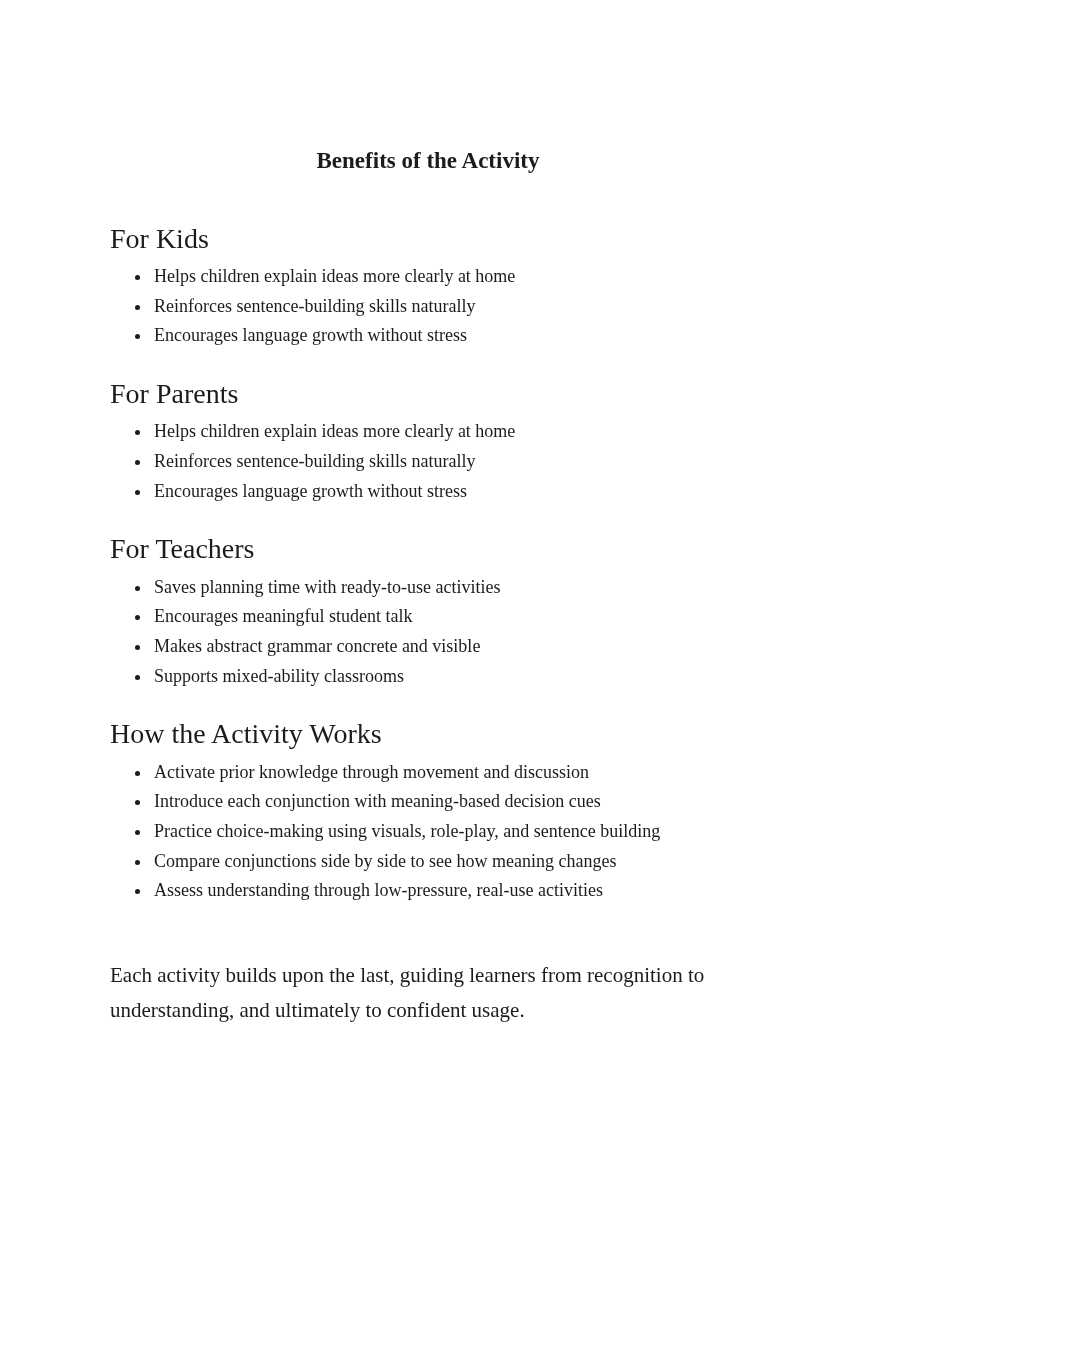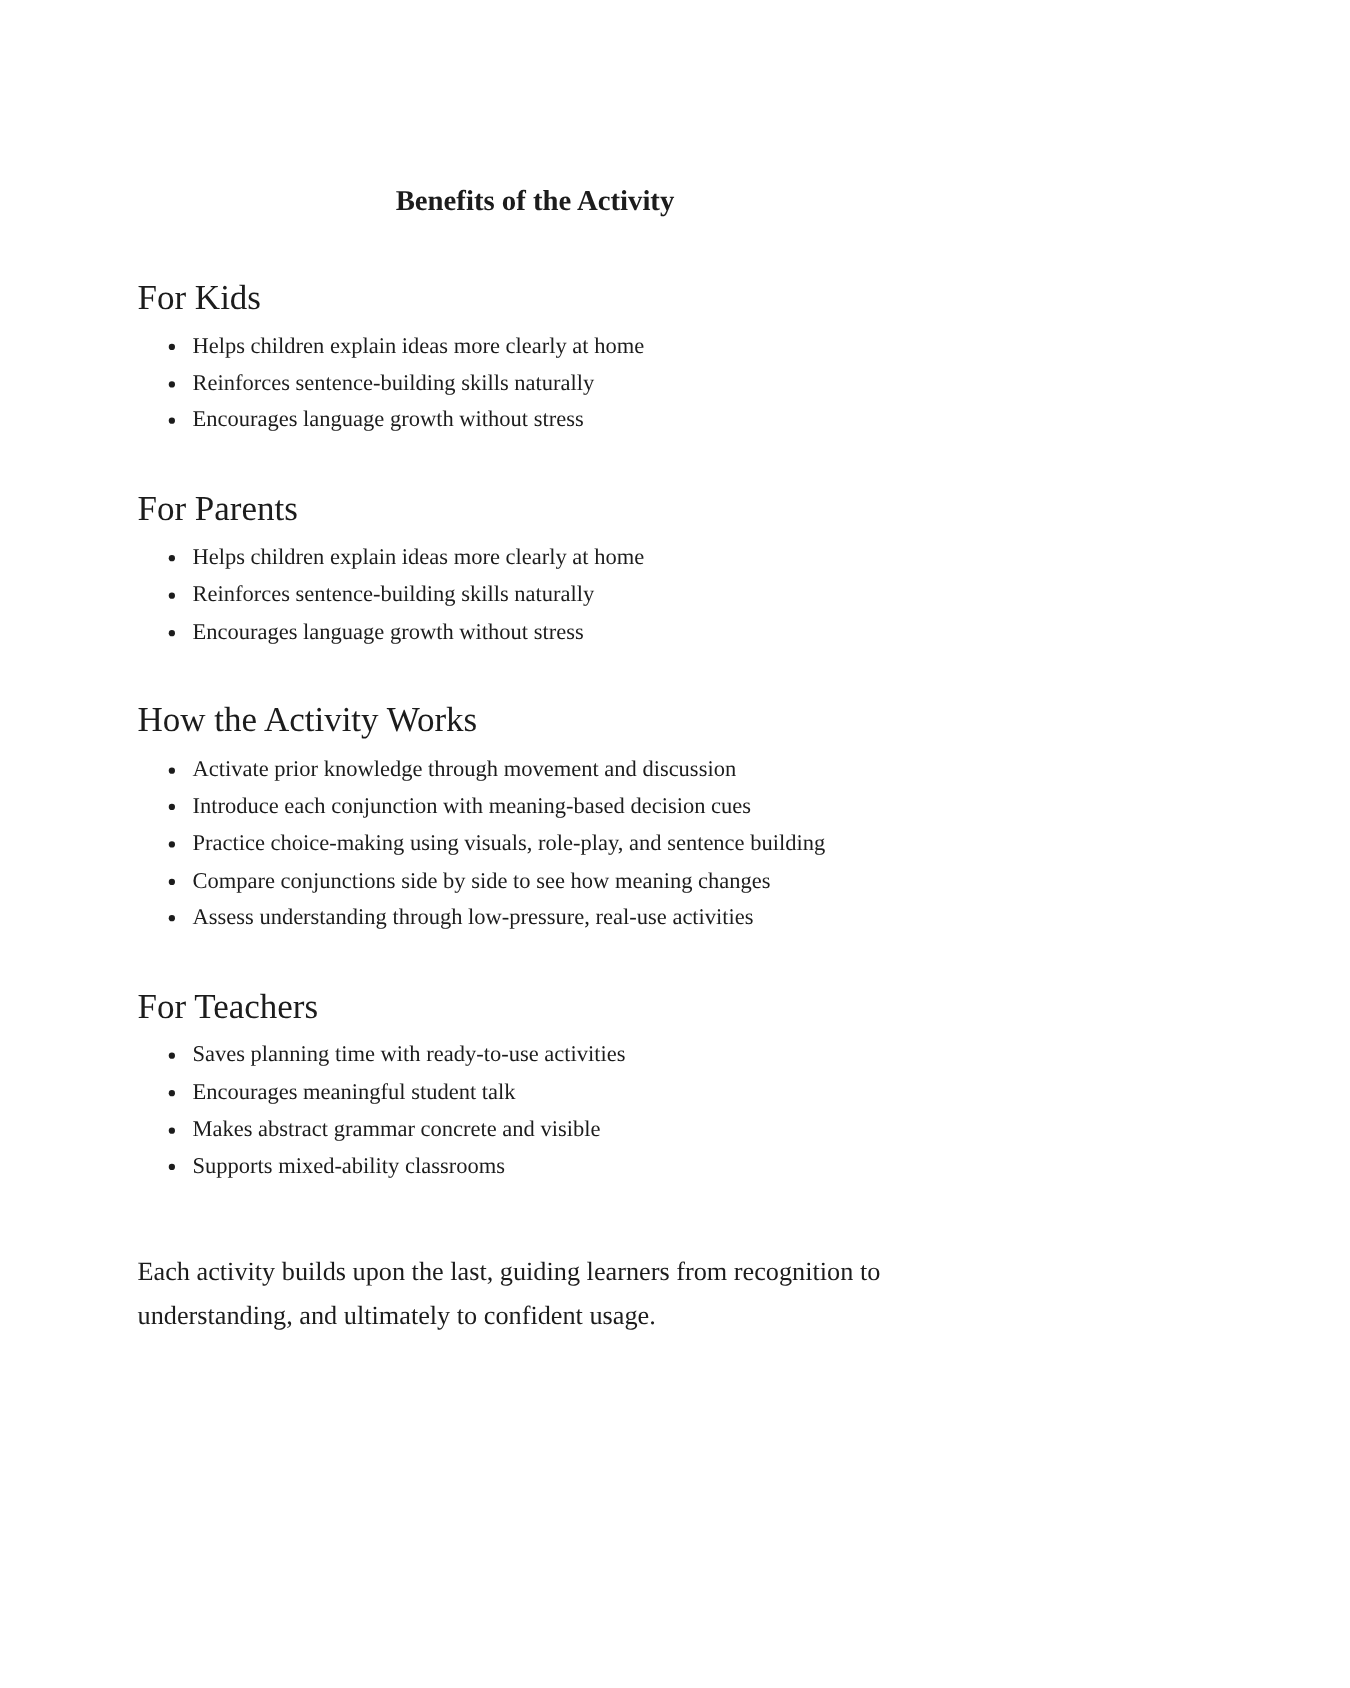--- a/index.html
+++ b/index.html
@@ -21,21 +21,21 @@
     padding: 146px 118px 0 110px;
   }
   .doc-title {
     text-align: center;
     font-size: 23px;
     font-weight: bold;
     line-height: 1.3;
     margin: 0 0 40px 0;
   }
   .section {
-    margin-top: 34px;
+    margin-top: 20px;
   }
   .section:first-of-type {
     margin-top: 0;
   }
   .section-heading {
     font-size: 28px;
     font-weight: normal;
     line-height: 1.65;
     margin: 0;
   }
@@ -75,35 +75,35 @@
   <div class="section">
     <p class="section-heading">For Parents</p>
     <ul class="bullet-list">
       <li>Helps children explain ideas more clearly at home</li>
       <li>Reinforces sentence-building skills naturally</li>
       <li>Encourages language growth without stress</li>
     </ul>
   </div>
 
   <div class="section">
+    <p class="section-heading">For Teachers</p>
+    <ul class="bullet-list">
+      <li>Saves planning time with ready-to-use activities</li>
+      <li>Encourages meaningful student talk</li>
+      <li>Makes abstract grammar concrete and visible</li>
+      <li>Supports mixed-ability classrooms</li>
+    </ul>
+  </div>
+
+  <div class="section">
     <p class="section-heading">How the Activity Works</p>
     <ul class="bullet-list">
       <li>Activate prior knowledge through movement and discussion</li>
       <li>Introduce each conjunction with meaning-based decision cues</li>
       <li>Practice choice-making using visuals, role-play, and sentence building</li>
       <li>Compare conjunctions side by side to see how meaning changes</li>
       <li>Assess understanding through low-pressure, real-use activities</li>
     </ul>
   </div>
 
-  <div class="section">
-    <p class="section-heading">For Teachers</p>
-    <ul class="bullet-list">
-      <li>Saves planning time with ready-to-use activities</li>
-      <li>Encourages meaningful student talk</li>
-      <li>Makes abstract grammar concrete and visible</li>
-      <li>Supports mixed-ability classrooms</li>
-    </ul>
-  </div>
-
   <p class="closing">Each activity builds upon the last, guiding learners from recognition to understanding, and ultimately to confident usage.</p>
 
 </div>
 
 </body></html>

